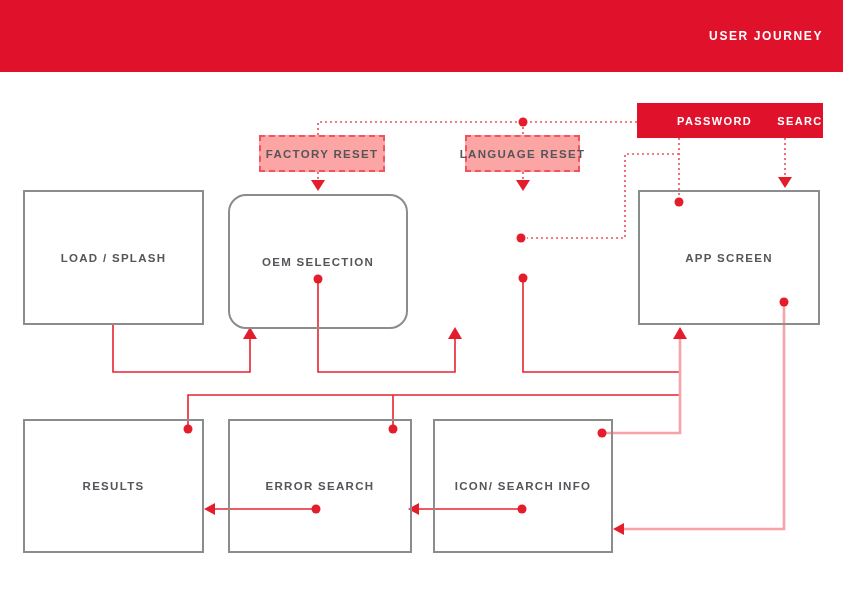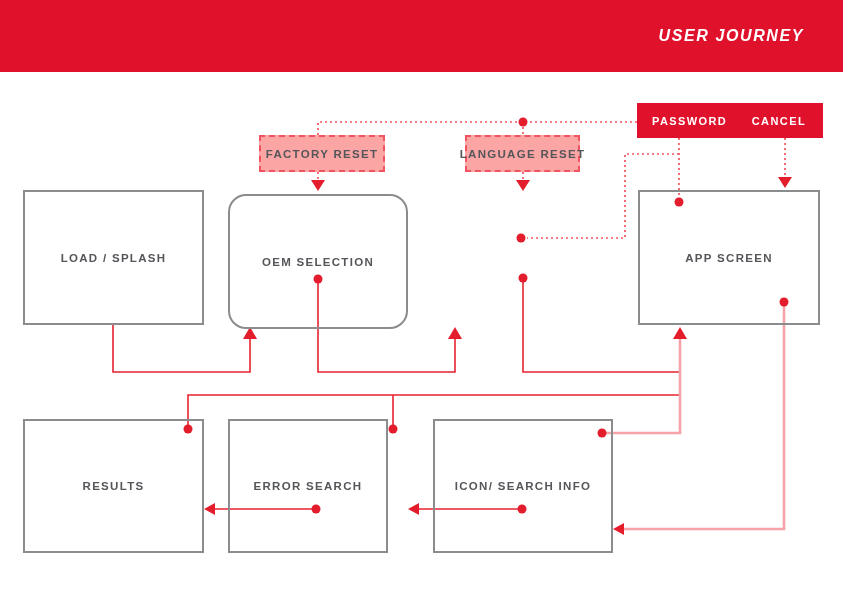--- a/index.html
+++ b/index.html
@@ -20,25 +20,24 @@
     position: absolute;
     left: 0; top: 0;
     width: 843px; height: 72px;
     background: var(--header-red, #e0112b);
     display: flex;
     align-items: center;
     justify-content: flex-end;
   }
   .header-title {
     color: #ffffff;
-    font-size: 16px;
+    font-size: 12px;
     font-weight: bold;
     letter-spacing: 1.6px;
-    padding-right: 39px;
-    font-style: italic;
+    padding-right: 20px;
   }
   
   svg.connectors {
     position: absolute;
     left: 0; top: 0;
     width: 843px; height: 596px;
     pointer-events: none;
   }
   .ln-solid  { fill: none; stroke: var(--solid-line, #e8232f); stroke-width: 1.6; }
   .ln-pink   { fill: none; stroke: var(--pink-line, #f5a3a8);  stroke-width: 2.6; }
@@ -84,20 +83,21 @@
     justify-content: space-between;
     padding: 0 17px 0 15px;
     box-sizing: border-box;
   }
   .password-bar span {
     color: #ffffff;
     font-size: 11px;
     font-weight: bold;
     letter-spacing: 1.4px;
     white-space: nowrap;
+    margin-left: 25px;
   }
 </style>
 </head>
 <body>
 
 <div class="canvas">
 
   <div class="header-bar">
     <span class="header-title">USER JOURNEY</span>
   </div>
@@ -141,21 +141,21 @@
     <circle class="dot" cx="784" cy="302" r="4.5"></circle>
     <circle class="dot" cx="188" cy="429" r="4.5"></circle>
     <circle class="dot" cx="393" cy="429" r="4.5"></circle>
     <circle class="dot" cx="602" cy="433" r="4.5"></circle>
     <circle class="dot" cx="316" cy="509" r="4.5"></circle>
     <circle class="dot" cx="522" cy="509" r="4.5"></circle>
   </svg>
 
   <div class="password-bar">
     <span>PASSWORD</span>
-    <span>CANCEL</span>
+    <span>SEARCH</span>
   </div>
 
   <div class="reset-box" style="left:259px; top:135px; width:126px; height:37px;">
     <span class="box-label">FACTORY RESET</span>
   </div>
   <div class="reset-box" style="left:465px; top:135px; width:115px; height:37px;">
     <span class="box-label">LANGUAGE RESET</span>
   </div>
 
   <div class="screen-box" style="left:23px; top:190px; width:181px; height:135px;">
@@ -164,20 +164,20 @@
   <div class="screen-box" style="left:228px; top:194px; width:180px; height:135px;border-radius:18px;">
     <span class="box-label">OEM SELECTION</span>
   </div>
   <div class="screen-box" style="left:638px; top:190px; width:182px; height:135px;text-align:center;">
     <span class="box-label">APP SCREEN</span>
   </div>
 
   <div class="screen-box" style="left:23px; top:419px; width:181px; height:134px;">
     <span class="box-label">RESULTS</span>
   </div>
-  <div class="screen-box" style="left:228px; top:419px; width:160px; height:134px;">
+  <div class="screen-box" style="left:228px; top:419px; width:184px; height:134px;">
     <span class="box-label">ERROR SEARCH</span>
   </div>
   <div class="screen-box" style="left:433px; top:419px; width:180px; height:134px;">
     <span class="box-label">ICON/ SEARCH INFO</span>
   </div>
 
 </div>
 
 </body></html>

